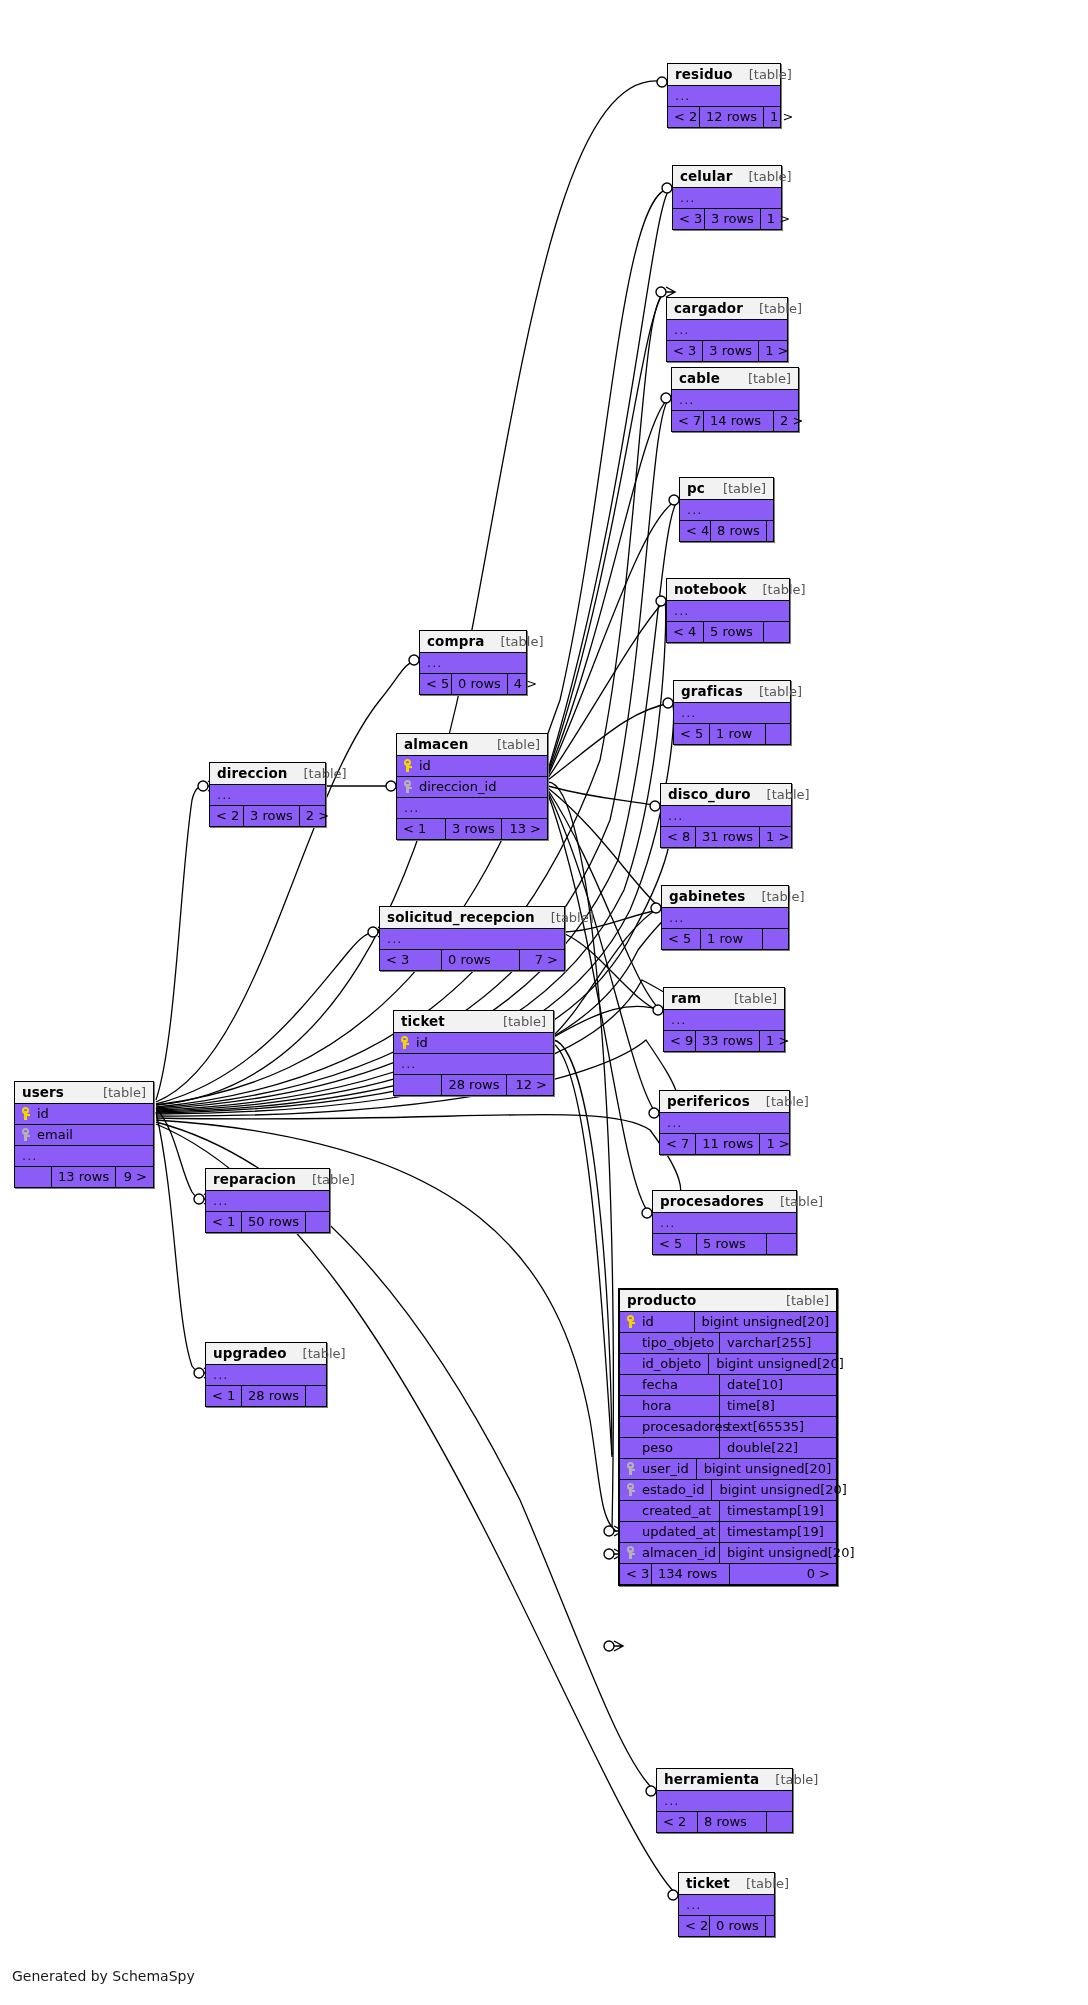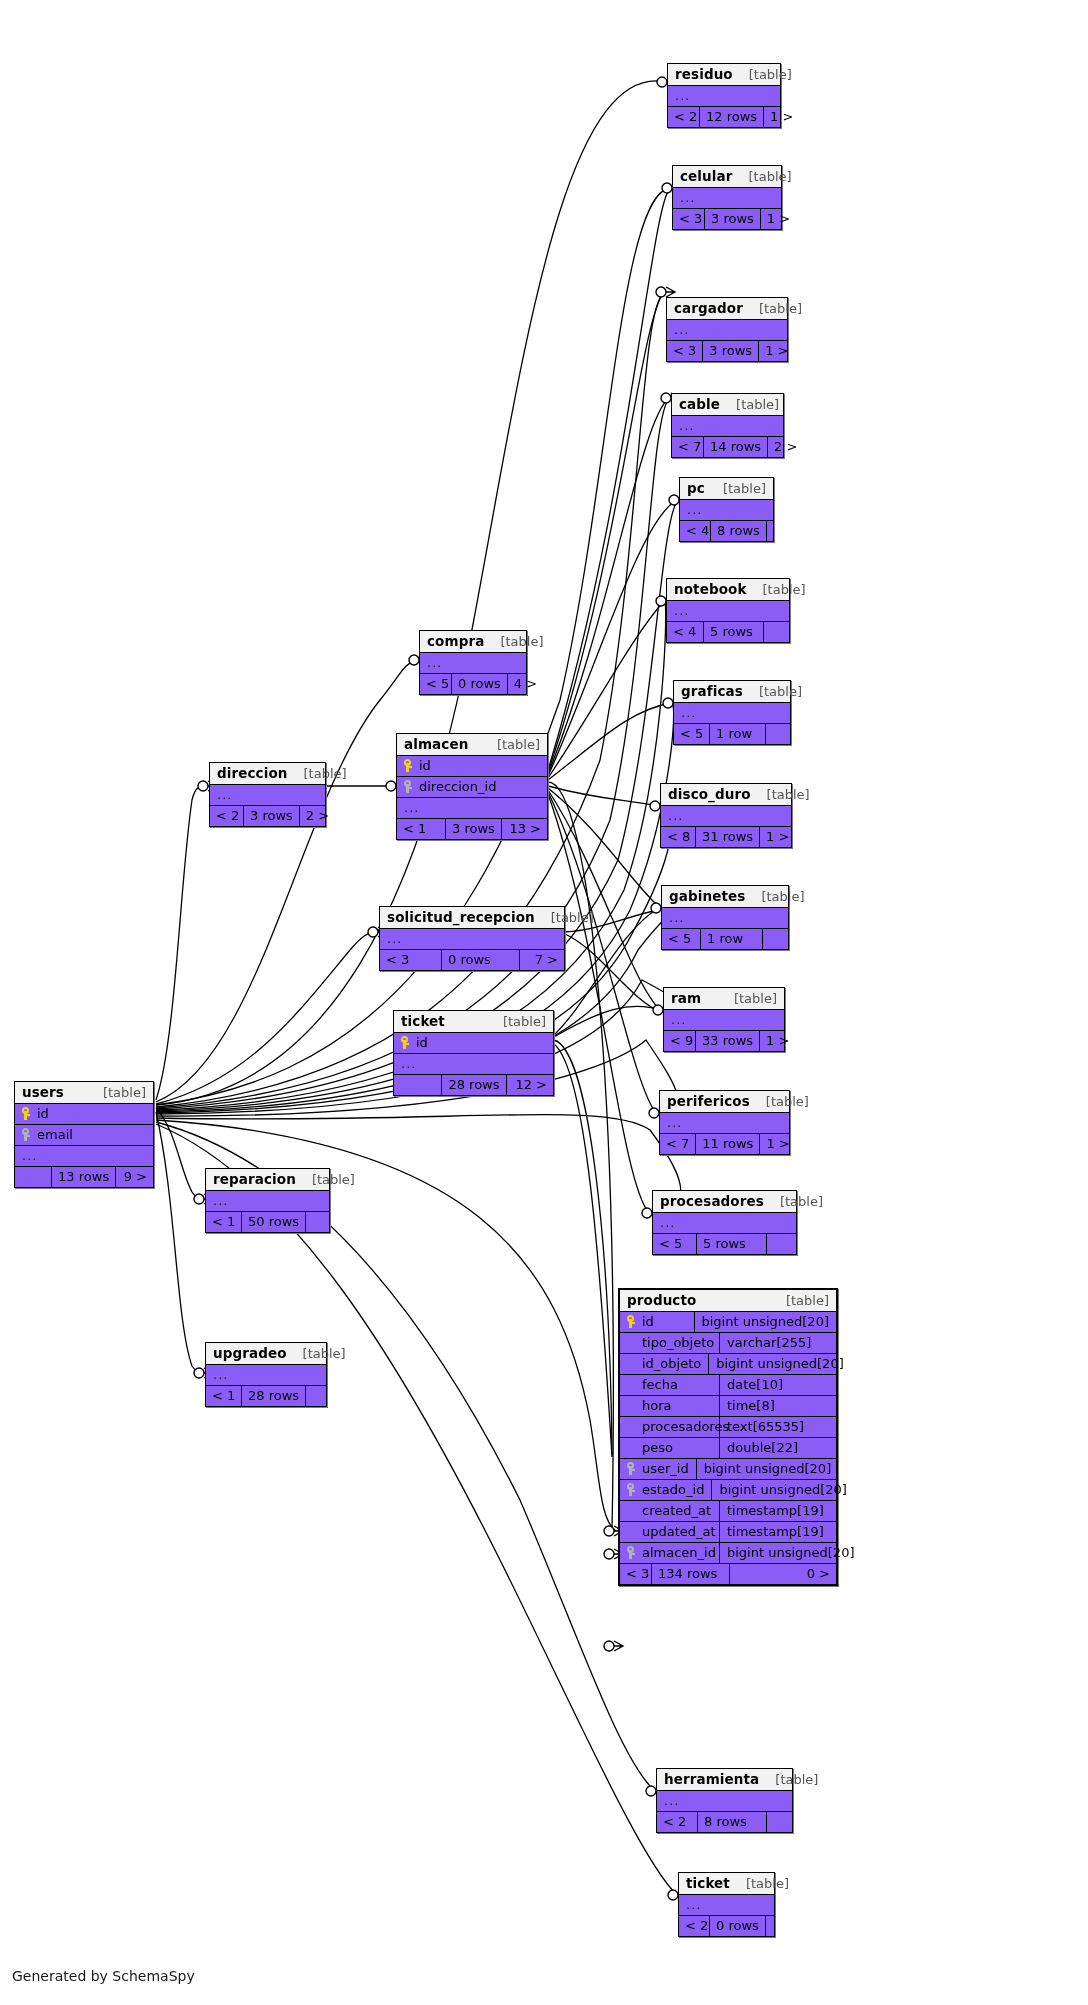--- a/index.html
+++ b/index.html
@@ -388,21 +388,21 @@
     <div class="nrow">
       <span class="ellipsis">...</span>
     </div>
     <div class="nfoot">
       <div class="f-left" style="width:37px">&lt; 3</div>
       <div class="f-mid">3 rows</div>
       <div class="f-right" style="width:28px">1 &gt;</div>
     </div>
   </div>
 
-  <div class="node" style="left:671px;top:393px;width:113px;">
+  <div class="node" style="left:671px;top:367px;width:128px;">
     <div class="nhead">
       <span class="nname">cable</span>
       <span class="ntag">[table]</span>
     </div>
     <div class="nrow">
       <span class="ellipsis">...</span>
     </div>
     <div class="nfoot">
       <div class="f-left" style="width:32px">&lt; 7</div>
       <div class="f-mid">14 rows</div>

